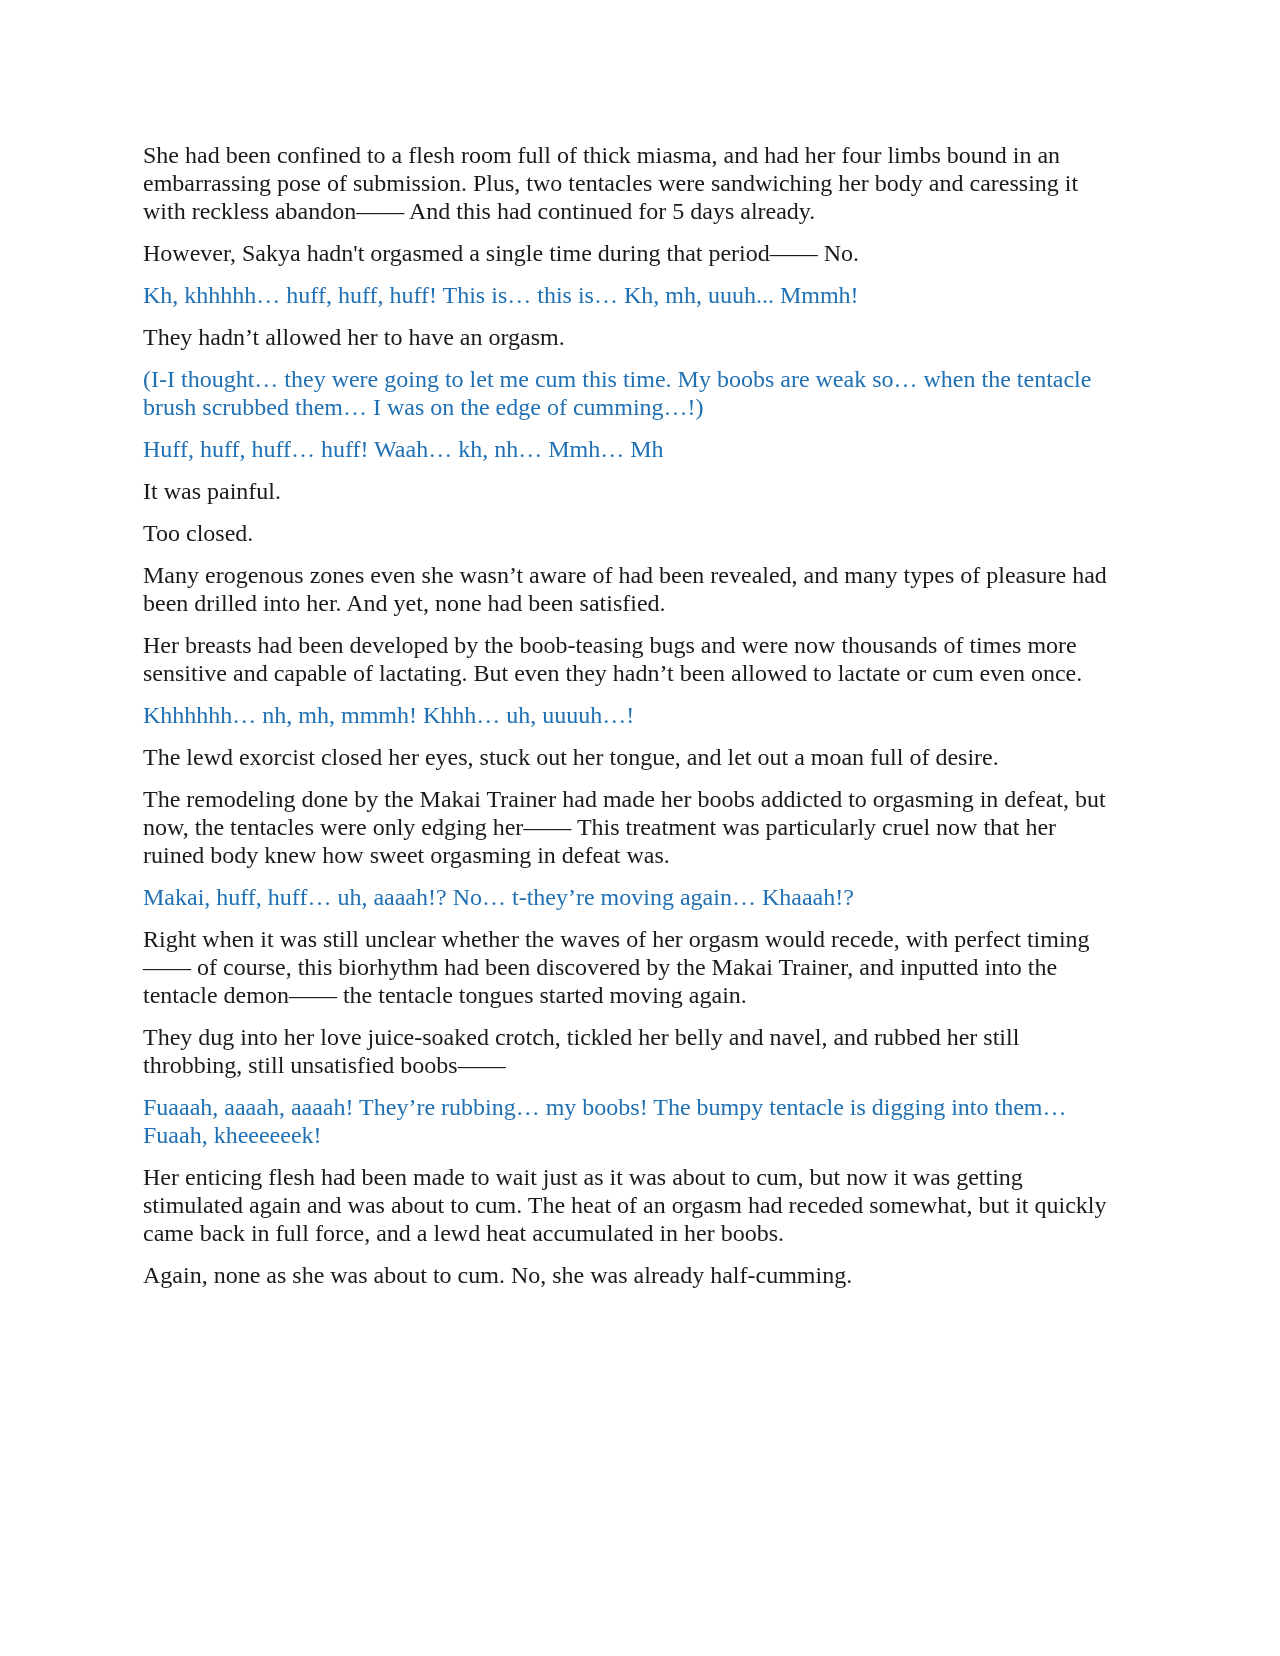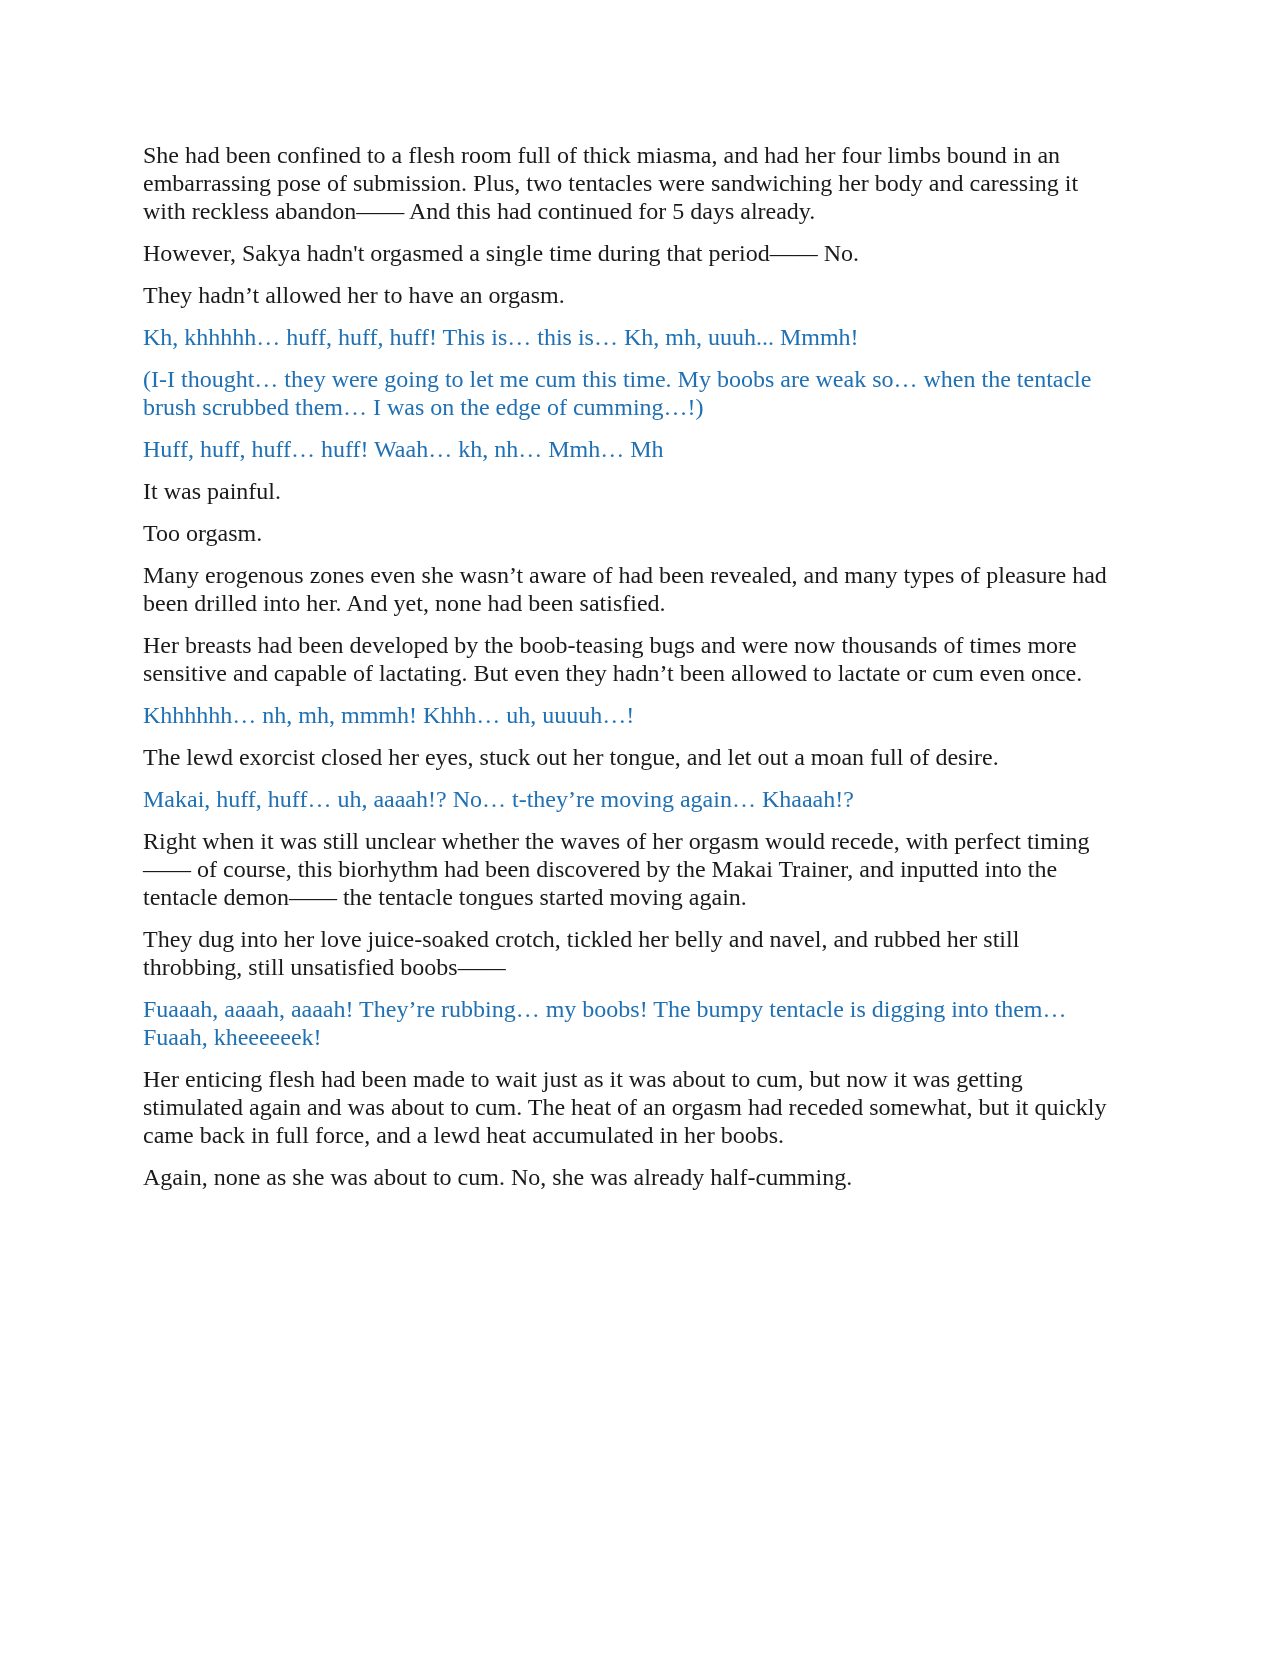--- a/index.html
+++ b/index.html
@@ -35,30 +35,31 @@
     font-style: italic;
   }
 </style>
 </head>
 <body>
 
 <div class="page">
   <div class="doc-body" style="color: rgb(26, 26, 26);">
       <p class="para normal">She had been confined to a flesh room full of thick miasma, and had her four limbs bound in an embarrassing pose of submission. Plus, two tentacles were sandwiching her body and caressing it with reckless abandon—— And this had continued for 5 days already.</p>
       <p class="para normal">However, Sakya hadn't orgasmed a single time during that period—— No.</p>
+      <p class="para dialogue" style="color: rgb(32, 112, 180);">Kh, khhhhh… huff, huff, huff! This is… this is… Kh, mh, uuuh... Mmmh!</p>
       <p class="para normal">They hadn’t allowed her to have an orgasm.</p>
-      <p class="para dialogue" style="color: rgb(32, 112, 180);">Kh, khhhhh… huff, huff, huff! This is… this is… Kh, mh, uuuh... Mmmh!</p>
       <p class="para dialogue" style="color: rgb(32, 112, 180);">(I-I thought… they were going to let me cum this time. My boobs are weak so… when the tentacle brush scrubbed them… I was on the edge of cumming…!)</p>
       <p class="para dialogue" style="color: rgb(32, 112, 180);">Huff, huff, huff… huff! Waah… kh, nh… Mmh… Mh</p>
       <p class="para normal">It was painful.</p>
-      <p class="para normal">Too orgasm.</p>
+      <p class="para normal">Too closed.</p>
       <p class="para normal">Many erogenous zones even she wasn’t aware of had been revealed, and many types of pleasure had been drilled into her. And yet, none had been satisfied.</p>
       <p class="para normal">Her breasts had been developed by the boob-teasing bugs and were now thousands of times more sensitive and capable of lactating. But even they hadn’t been allowed to lactate or cum even once.</p>
       <p class="para dialogue" style="color: rgb(32, 112, 180);">Khhhhhh… nh, mh, mmmh! Khhh… uh, uuuuh…!</p>
       <p class="para normal">The lewd exorcist closed her eyes, stuck out her tongue, and let out a moan full of desire.</p>
+      <p class="para normal">The remodeling done by the Makai Trainer had made her boobs addicted to orgasming in defeat, but now, the tentacles were only edging her—— This treatment was particularly cruel now that her ruined body knew how sweet orgasming in defeat was.</p>
       <p class="para dialogue" style="color: rgb(32, 112, 180);">Makai, huff, huff… uh, aaaah!? No… t-they’re moving again… Khaaah!?</p>
       <p class="para normal">Right when it was still unclear whether the waves of her orgasm would recede, with perfect timing—— of course, this biorhythm had been discovered by the Makai Trainer, and inputted into the tentacle demon—— the tentacle tongues started moving again.</p>
       <p class="para normal">They dug into her love juice-soaked crotch, tickled her belly and navel, and rubbed her still throbbing, still unsatisfied boobs——</p>
       <p class="para dialogue" style="color: rgb(32, 112, 180);">Fuaaah, aaaah, aaaah! They’re rubbing… my boobs! The bumpy tentacle is digging into them… Fuaah, kheeeeeek!</p>
       <p class="para normal">Her enticing flesh had been made to wait just as it was about to cum, but now it was getting stimulated again and was about to cum. The heat of an orgasm had receded somewhat, but it quickly came back in full force, and a lewd heat accumulated in her boobs.</p>
       <p class="para normal">Again, none as she was about to cum. No, she was already half-cumming.</p>
     </div>
 </div>
 
 </body></html>

